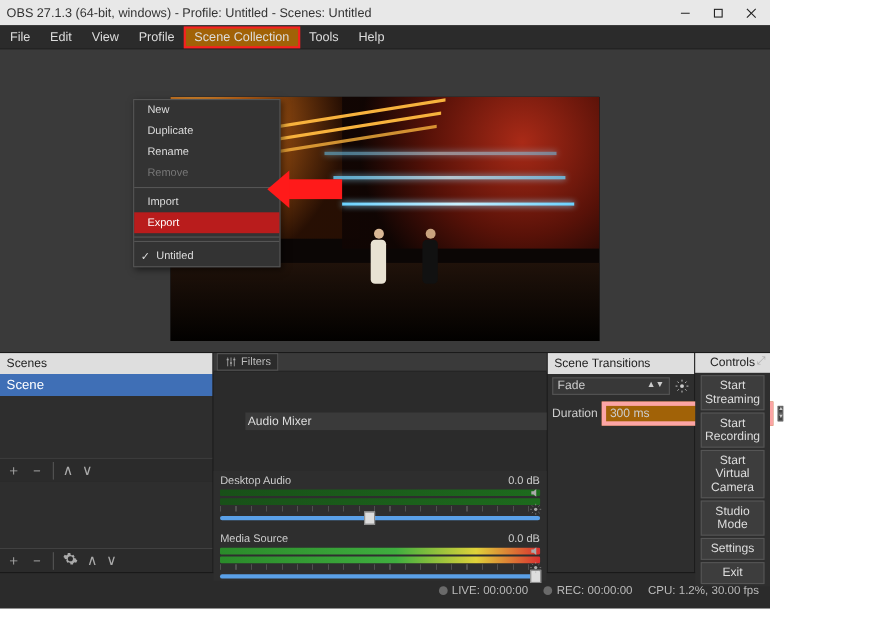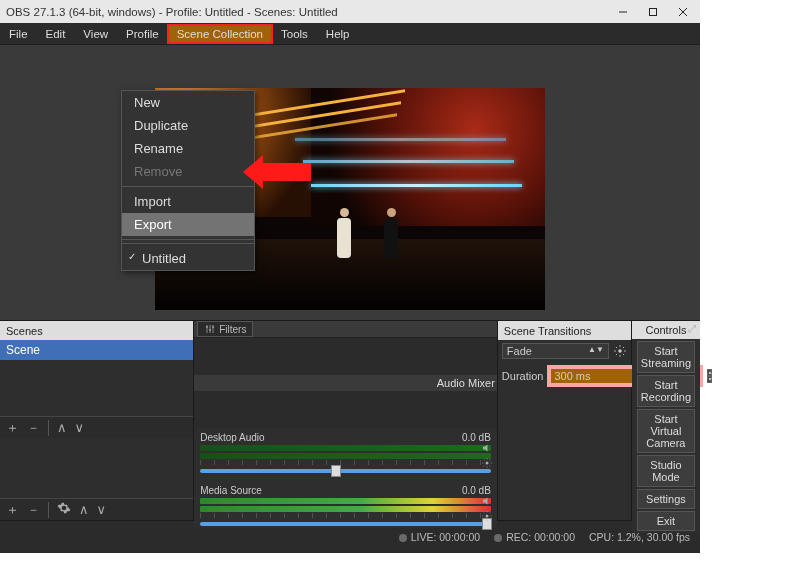--- a/index.html
+++ b/index.html
@@ -26,24 +26,24 @@
 .led { position:absolute; left:40%; right:6%; height:3px; background:linear-gradient(90deg, #6bd2ff, #c9f0ff, #6bd2ff); box-shadow:0 0 6px #8fdcff; }
 .led.l1{ top:96px; } .led.l2{ top:72px; left:38%; right:8%; opacity:.8; } .led.l3{ top:50px; left:36%; right:10%; opacity:.55; }
 .stripe { position:absolute; height:3px; background:#f7b23d; transform:skewY(-9deg); }
 .stripe.s1{ left:40px; width:210px; top:18px; } .stripe.s2{ left:36px; width:210px; top:30px; } .stripe.s3{ left:32px; width:210px; top:42px; opacity:.8; }
 .person { position:absolute; bottom:18%; width:20px; height:62px; }
 .person .head{ width:9px;height:9px;border-radius:50%;background:#d9b896;margin:0 auto; }
 .person .body{ width:14px;height:40px;margin:1px auto 0; border-radius:4px; }
 .p1{ left:46%; } .p1 .body{ background:#e8e2d3; }
 .p2{ left:58%; } .p2 .body{ background:#111; } .p2 .head{ background:#c9a37e; }
 
-.dropdown { position:absolute; left:121px; top:45px; width:134px; background:#333; border:1px solid #555; box-shadow:2px 2px 6px rgba(0,0,0,.5); font-size:13px; z-index:30; }
+.dropdown { position:absolute; left:121px; top:45px; width:134px; background:#333; border:1px solid #555; box-shadow:2px 2px 6px rgba(0,0,0,.5); font-size:10px; z-index:30; }
 .dropdown .ditem { padding:4px 12px; color:#ddd; }
 .dropdown .ditem.disabled { color:#777; }
-.dropdown .ditem.sel { background:#737373; color:#fff;padding-left:12px; }
+.dropdown .ditem.sel { background:#b91c1c; color:#fff;padding-left:12px; }
 .dropdown .dsep { height:1px; background:#555; margin:3px 0; }
 .dropdown .dcheck { position:relative; padding-left:20px; }
 .dropdown .dcheck::before { content:"✓"; position:absolute; left:6px; color:#ddd; font-size:10px; }
 
 .arrow { position:absolute; left:261px; top:118px; z-index:31; }
 .arrow-body { width:50px; height:18px; background:#ff1a1a; }
 .arrow-head { position:absolute; left:-18px; top:-8px; width:0; height:0; border-top:17px solid transparent; border-bottom:17px solid transparent; border-right:20px solid #ff1a1a; }
 
 .panels { height:200px; display:flex; background:#2b2b2b; border-top:1px solid #1a1a1a; }
 .panel { display:flex; flex-direction:column; border-right:1px solid #1a1a1a; }
@@ -51,21 +51,21 @@
 .phead { background:#dedede; color:#222; font-size:11px; padding:3px 6px; height:19px; display:flex; align-items:center; }
 .phead.right { justify-content:flex-end; }
 .pbody { flex:1; background:#2e2e2e; position:relative; }
 .pfoot { height:22px; background:#2b2b2b; border-top:1px solid #444; display:flex; align-items:center; gap:8px; padding:0 6px; color:#aaa; font-size:13px; }
 
 #scenes{ width:202px; } #mixer{ width:316px;gap:37px; } #trans{ width:134px; } #controls{ flex:1; }
 .scene-row{ background:#3f6fb6; color:#fff; font-size:12px; padding:3px 6px; }
 
 .mixer-top{ height:19px; display:flex; align-items:center; background:#3a3a3a; border-bottom:1px solid #222; }
 .filters-btn{ font-size:10px; color:#bbb; background:#2b2b2b; border:1px solid #555; padding:1px 6px; margin-left:3px; display:flex; align-items:center; gap:3px;}
-.mixer-title{ background:#3a3a3a; text-align:right; font-size:11px; color:#ddd; padding:2px; }
+.mixer-title{ background:#3a3a3a; text-align:left; font-size:11px; color:#ddd; padding:2px;margin-left:29px; }
 .track{ padding:4px 6px 2px; }
 .track-label{ font-size:10px; color:#ccc; display:flex; justify-content:space-between; }
 .meter{ height:6px; background:linear-gradient(90deg,#2a8a2a 0%,#3fae3f 55%,#e0d23a 80%,#d93030 100%); margin-top:2px; position:relative; border-radius:1px;}
 .meter.low{ background:linear-gradient(90deg,#185018,#1d6b1d); }
 .ticks{ height:5px; background:repeating-linear-gradient(90deg,#666 0 1px, transparent 1px 14px); margin-top:1px; opacity:.6; }
 .slider-rail{ height:4px; background:#5aa0e8; margin-top:4px; position:relative; border-radius:2px; }
 .slider-knob{ position:absolute; top:-4px; width:10px; height:12px; background:#ddd; border:1px solid #888; }
 .track-icons{ position:absolute; right:4px; display:flex; flex-direction:column; gap:3px; color:#aaa; }
 .tiny-icon{ width:12px;height:12px; }
 

